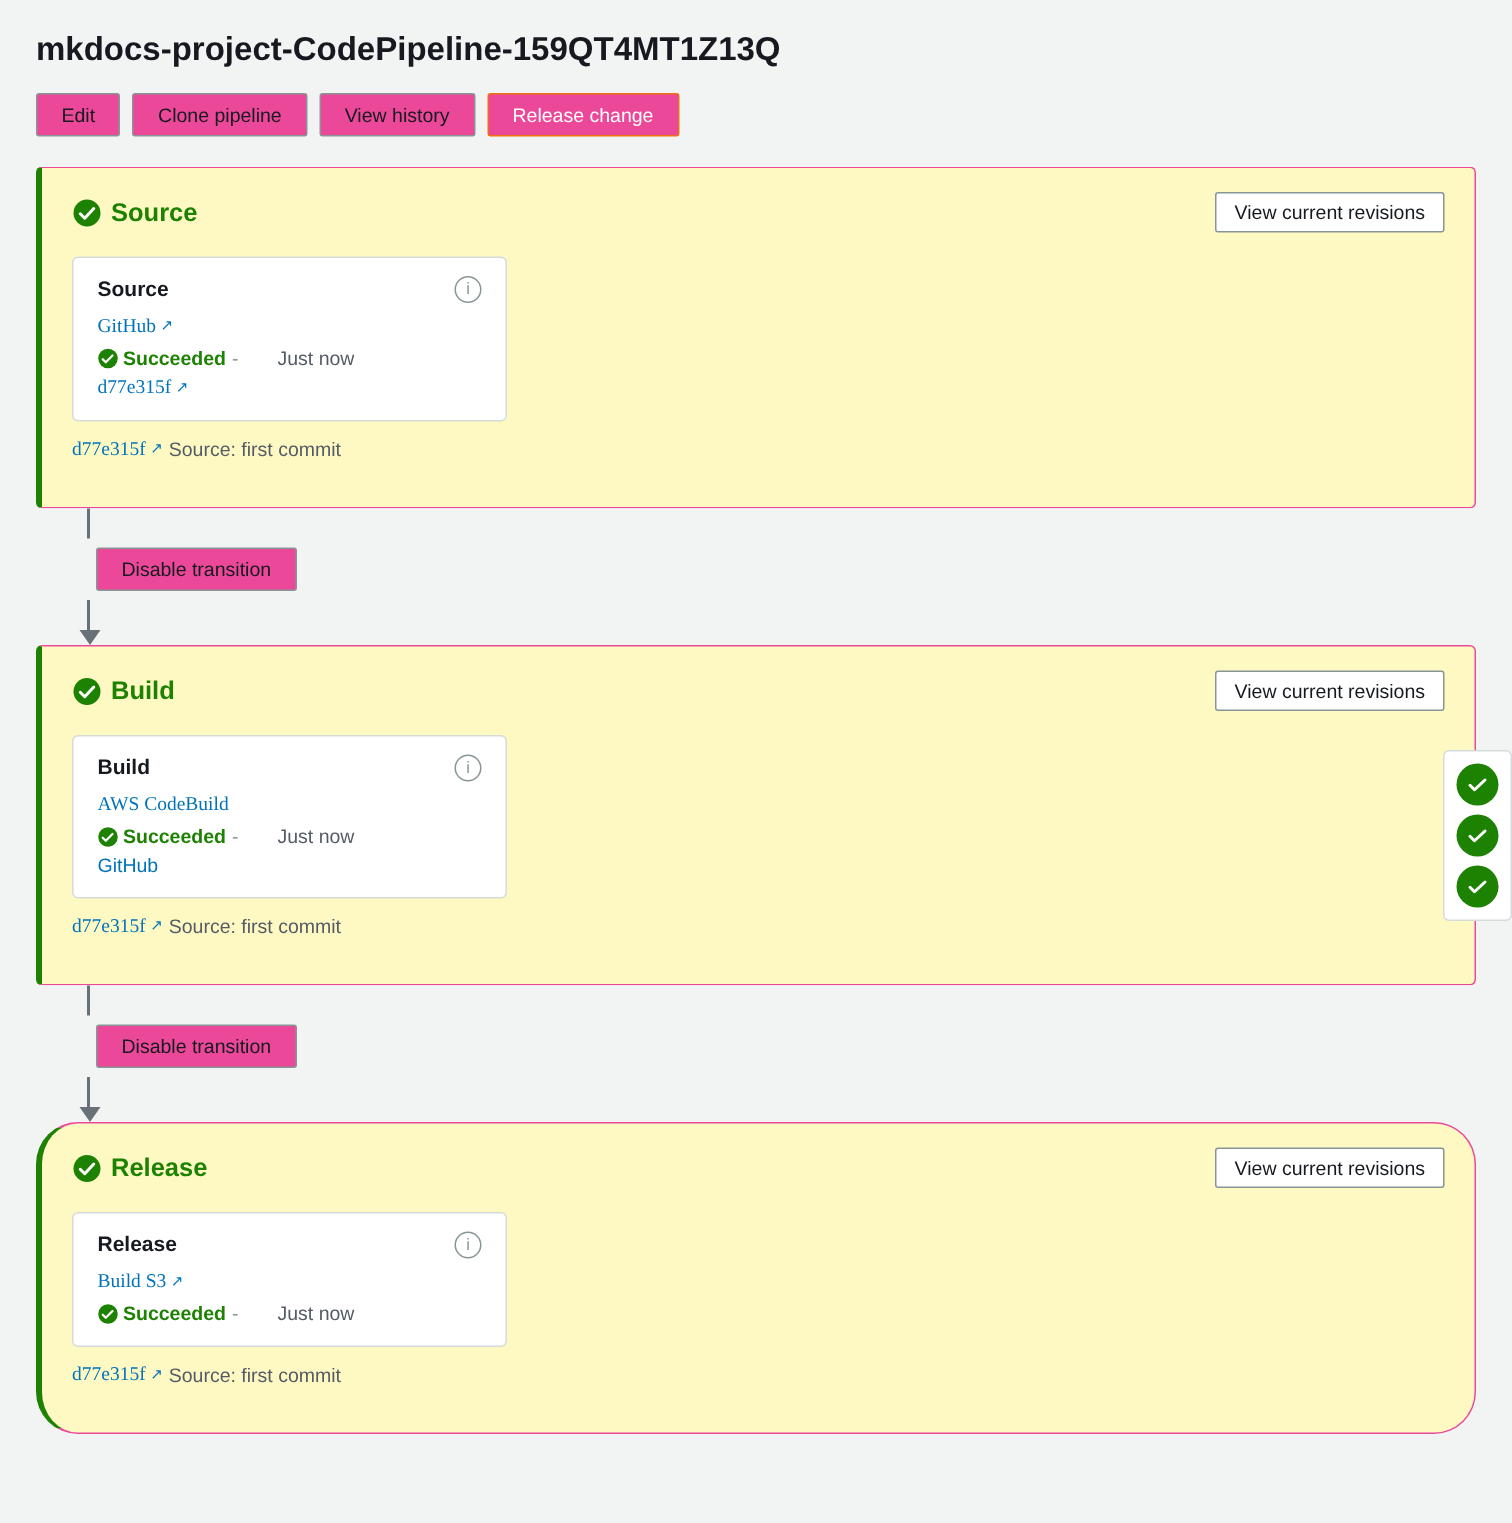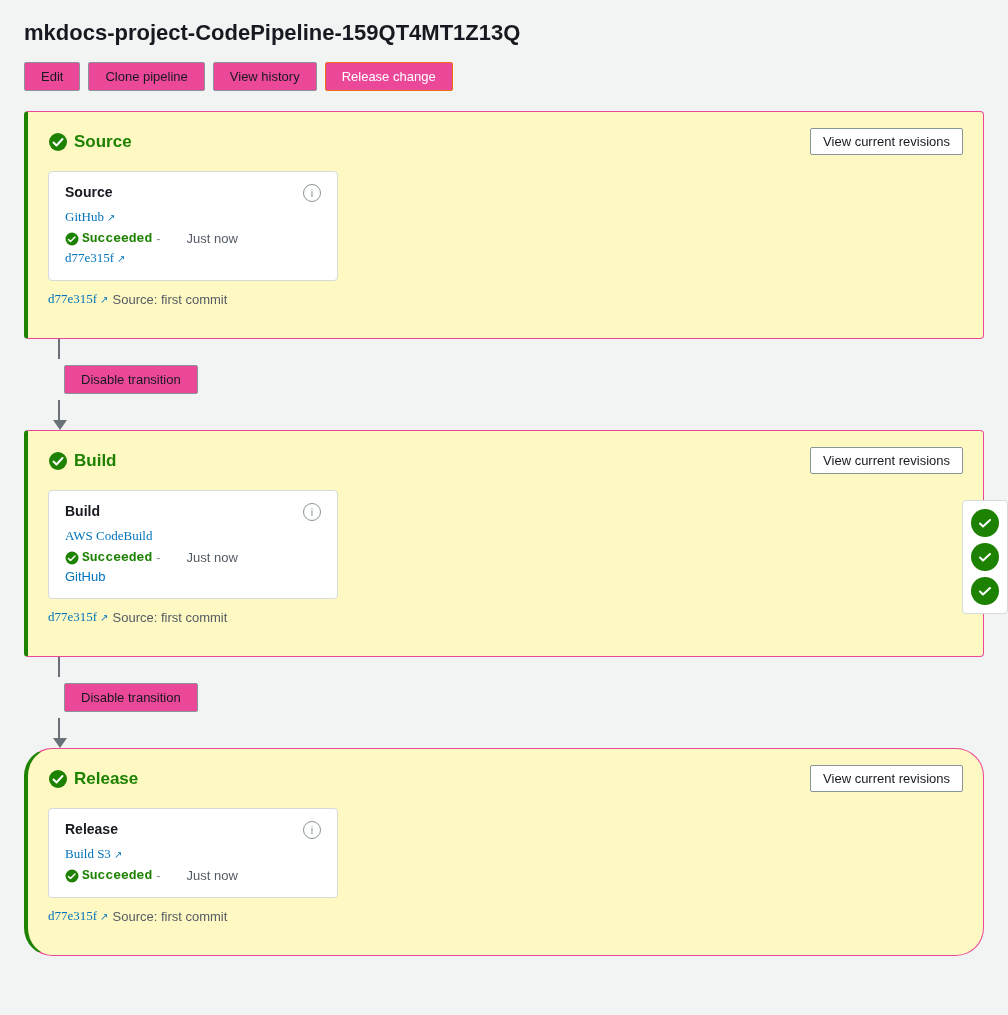--- a/index.html
+++ b/index.html
@@ -134,21 +134,20 @@
       gap: 4px;
       margin-top: 6px;
       font-size: 13px;
     }
     .status-succeeded {
       color: #1d8102;
       font-weight: 600;
       display: flex;
       align-items: center;
       gap: 3px;
-      font-family: Liberation Mono, monospace;
     }
     .status-divider {
       color: #879596;
     }
     .status-time {
       color: #545b64;
       margin-left: 22px;
     }
     .details-link {
       color: #0073bb;

